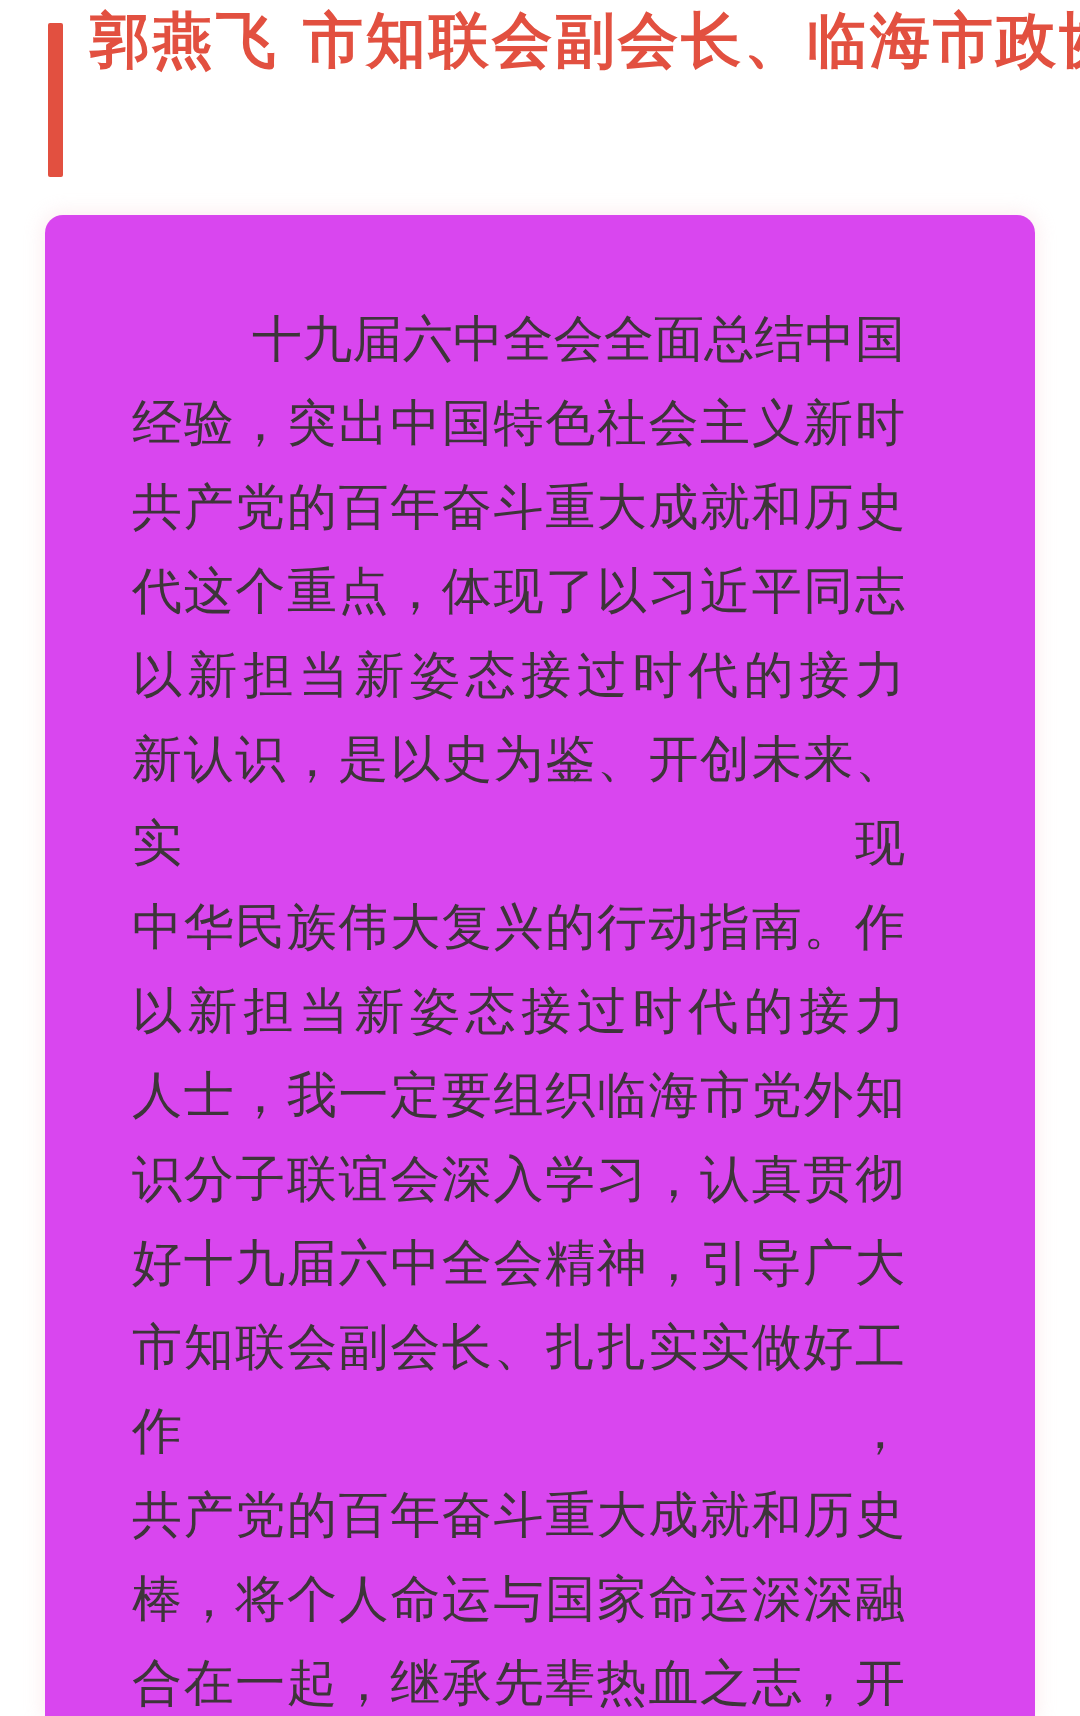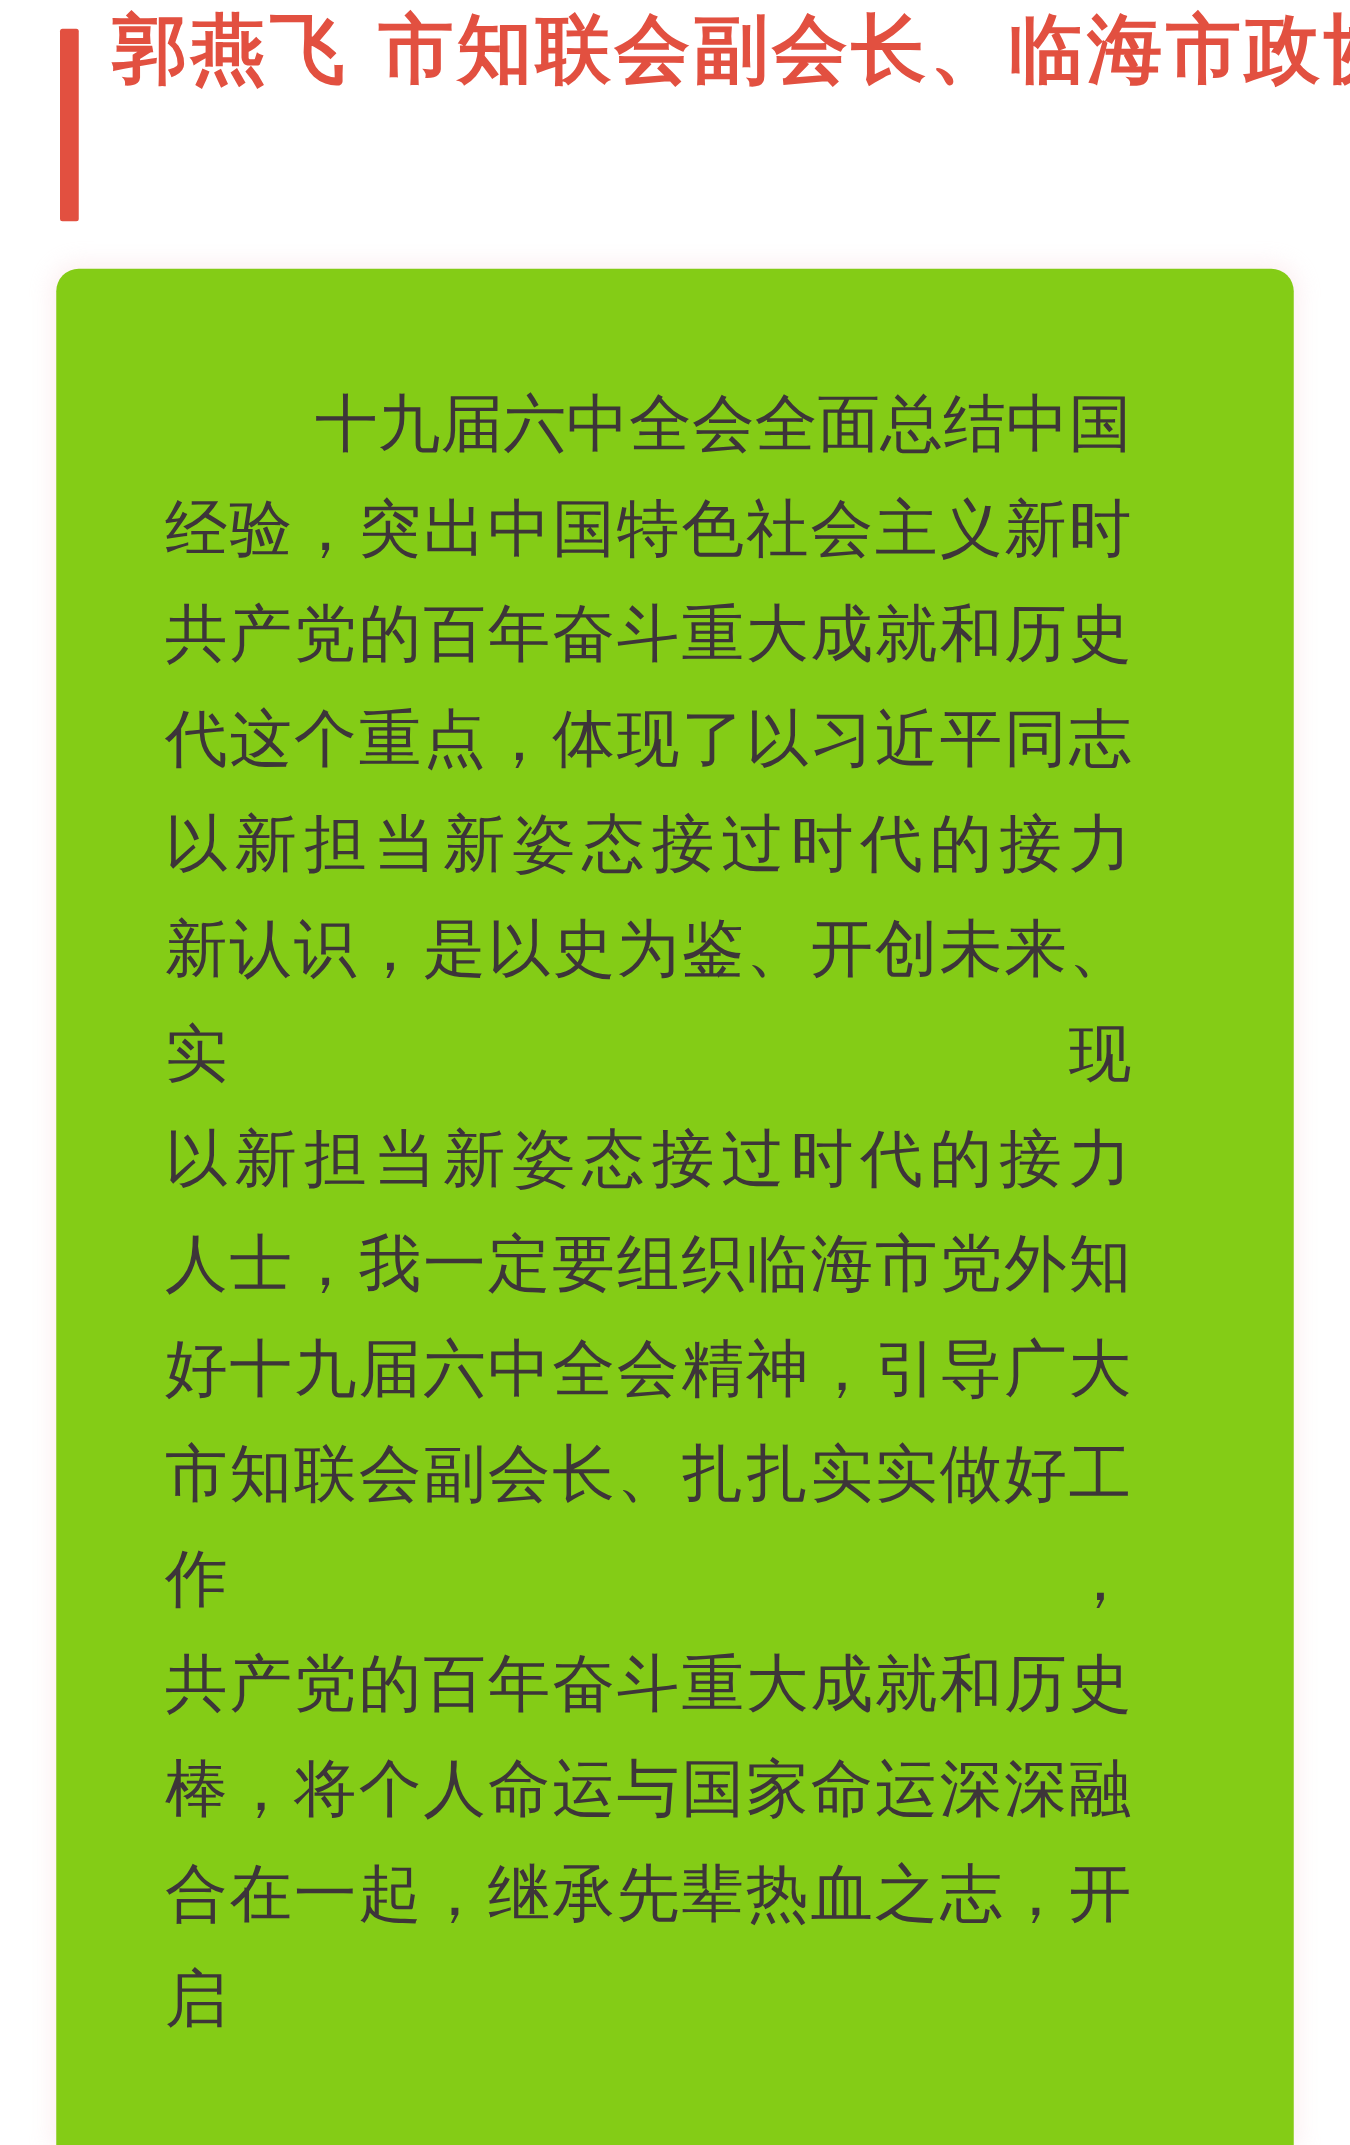--- a/index.html
+++ b/index.html
@@ -46,21 +46,21 @@
   .header-line {
     margin: 0;
   }
   
   .quote-box {
     position: absolute;
     left: 45px;
     top: 215px;
     width: 990px;
     height: 1501px;
-    background: #84cc16;
+    background: #d946ef;
     border-radius: 18px 18px 0 0;
     box-shadow: 0 0 18px 4px rgba(250, 231, 234, 0.65);
     padding: 82px 130px 0 87px;
     box-sizing: border-box;
   }
   .line {
     margin: 0;
     font-size: 50px;
     line-height: 84px;
     color: #3d3539;
@@ -85,22 +85,24 @@
     </div>
   </header>
 
   <section class="quote-box">
     <p class="line indent">十九届六中全会全面总结中国</p>
     <p class="line">经验，突出中国特色社会主义新时</p>
     <p class="line">共产党的百年奋斗重大成就和历史</p>
     <p class="line">代这个重点，体现了以习近平同志</p>
     <p class="line">以新担当新姿态接过时代的接力</p>
     <p class="line">新认识，是以史为鉴、开创未来、实现</p>
+    <p class="line">中华民族伟大复兴的行动指南。作</p>
     <p class="line">以新担当新姿态接过时代的接力</p>
     <p class="line">人士，我一定要组织临海市党外知</p>
+    <p class="line">识分子联谊会深入学习，认真贯彻</p>
     <p class="line">好十九届六中全会精神，引导广大</p>
     <p class="line">市知联会副会长、扎扎实实做好工作，</p>
     <p class="line">共产党的百年奋斗重大成就和历史</p>
     <p class="line">棒，将个人命运与国家命运深深融</p>
     <p class="line">合在一起，继承先辈热血之志，开启</p>
 
   </section>
 
 </div>
 

